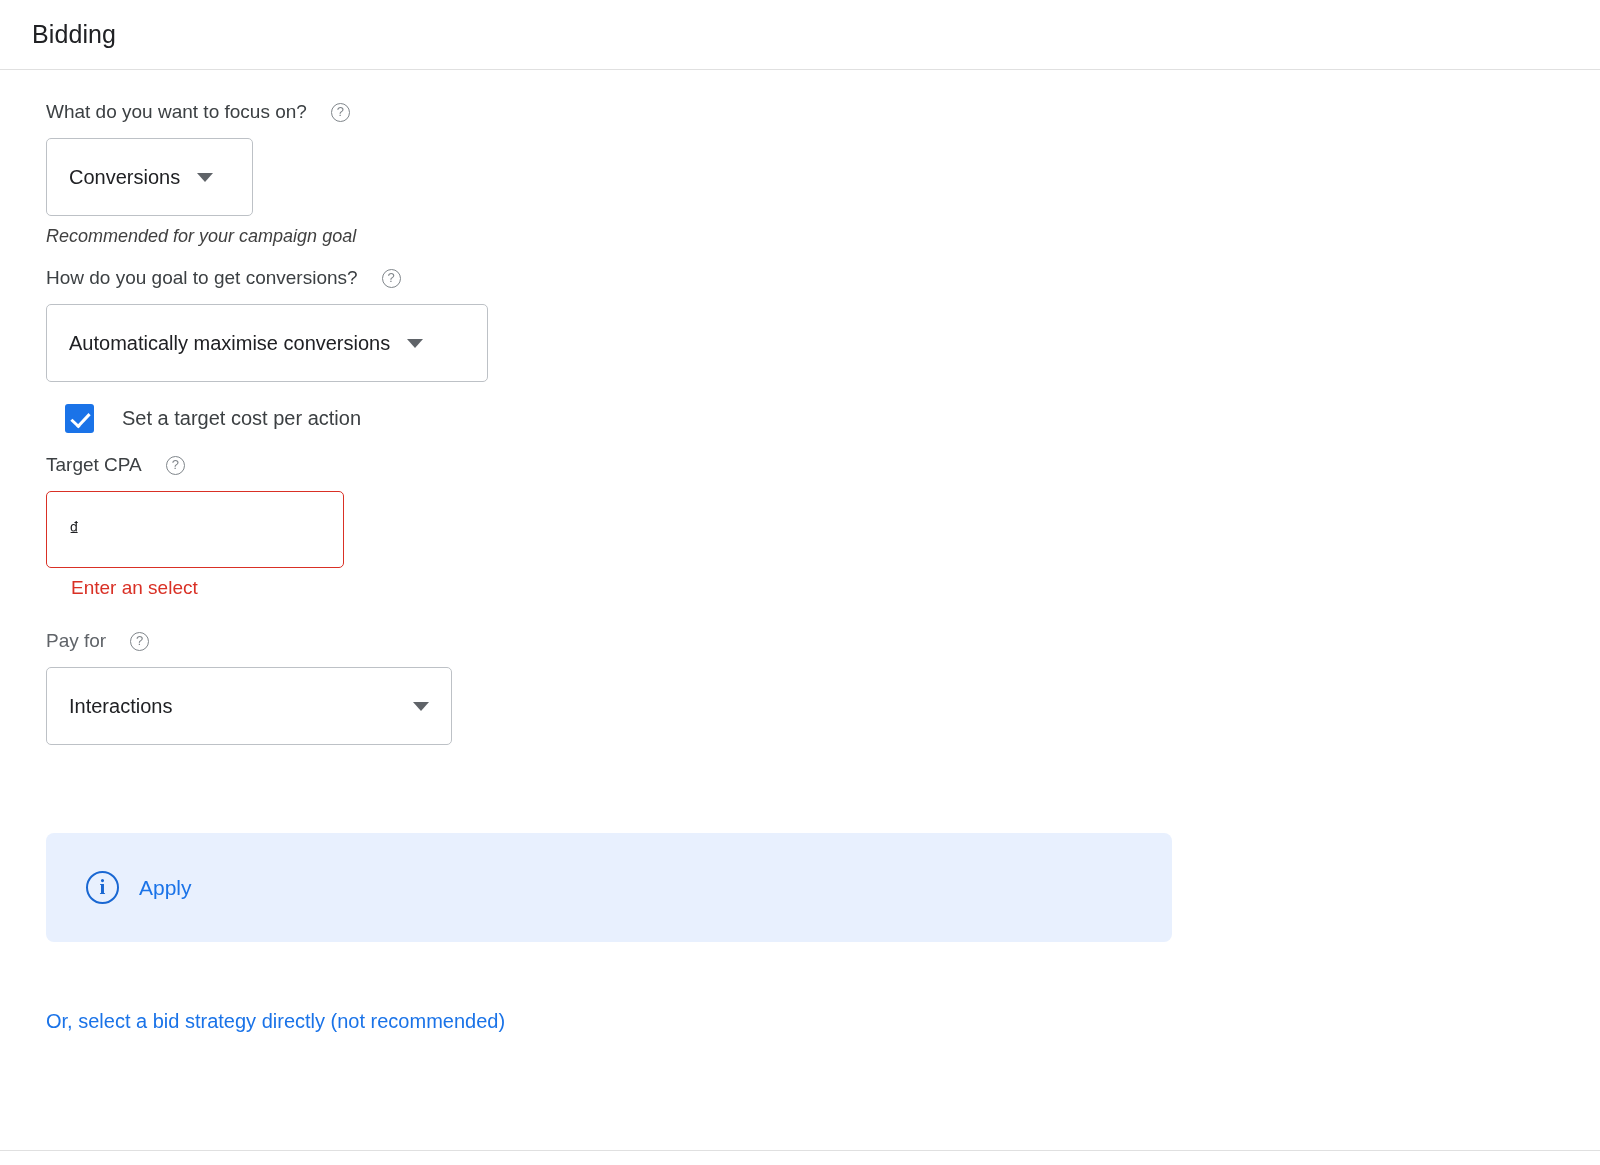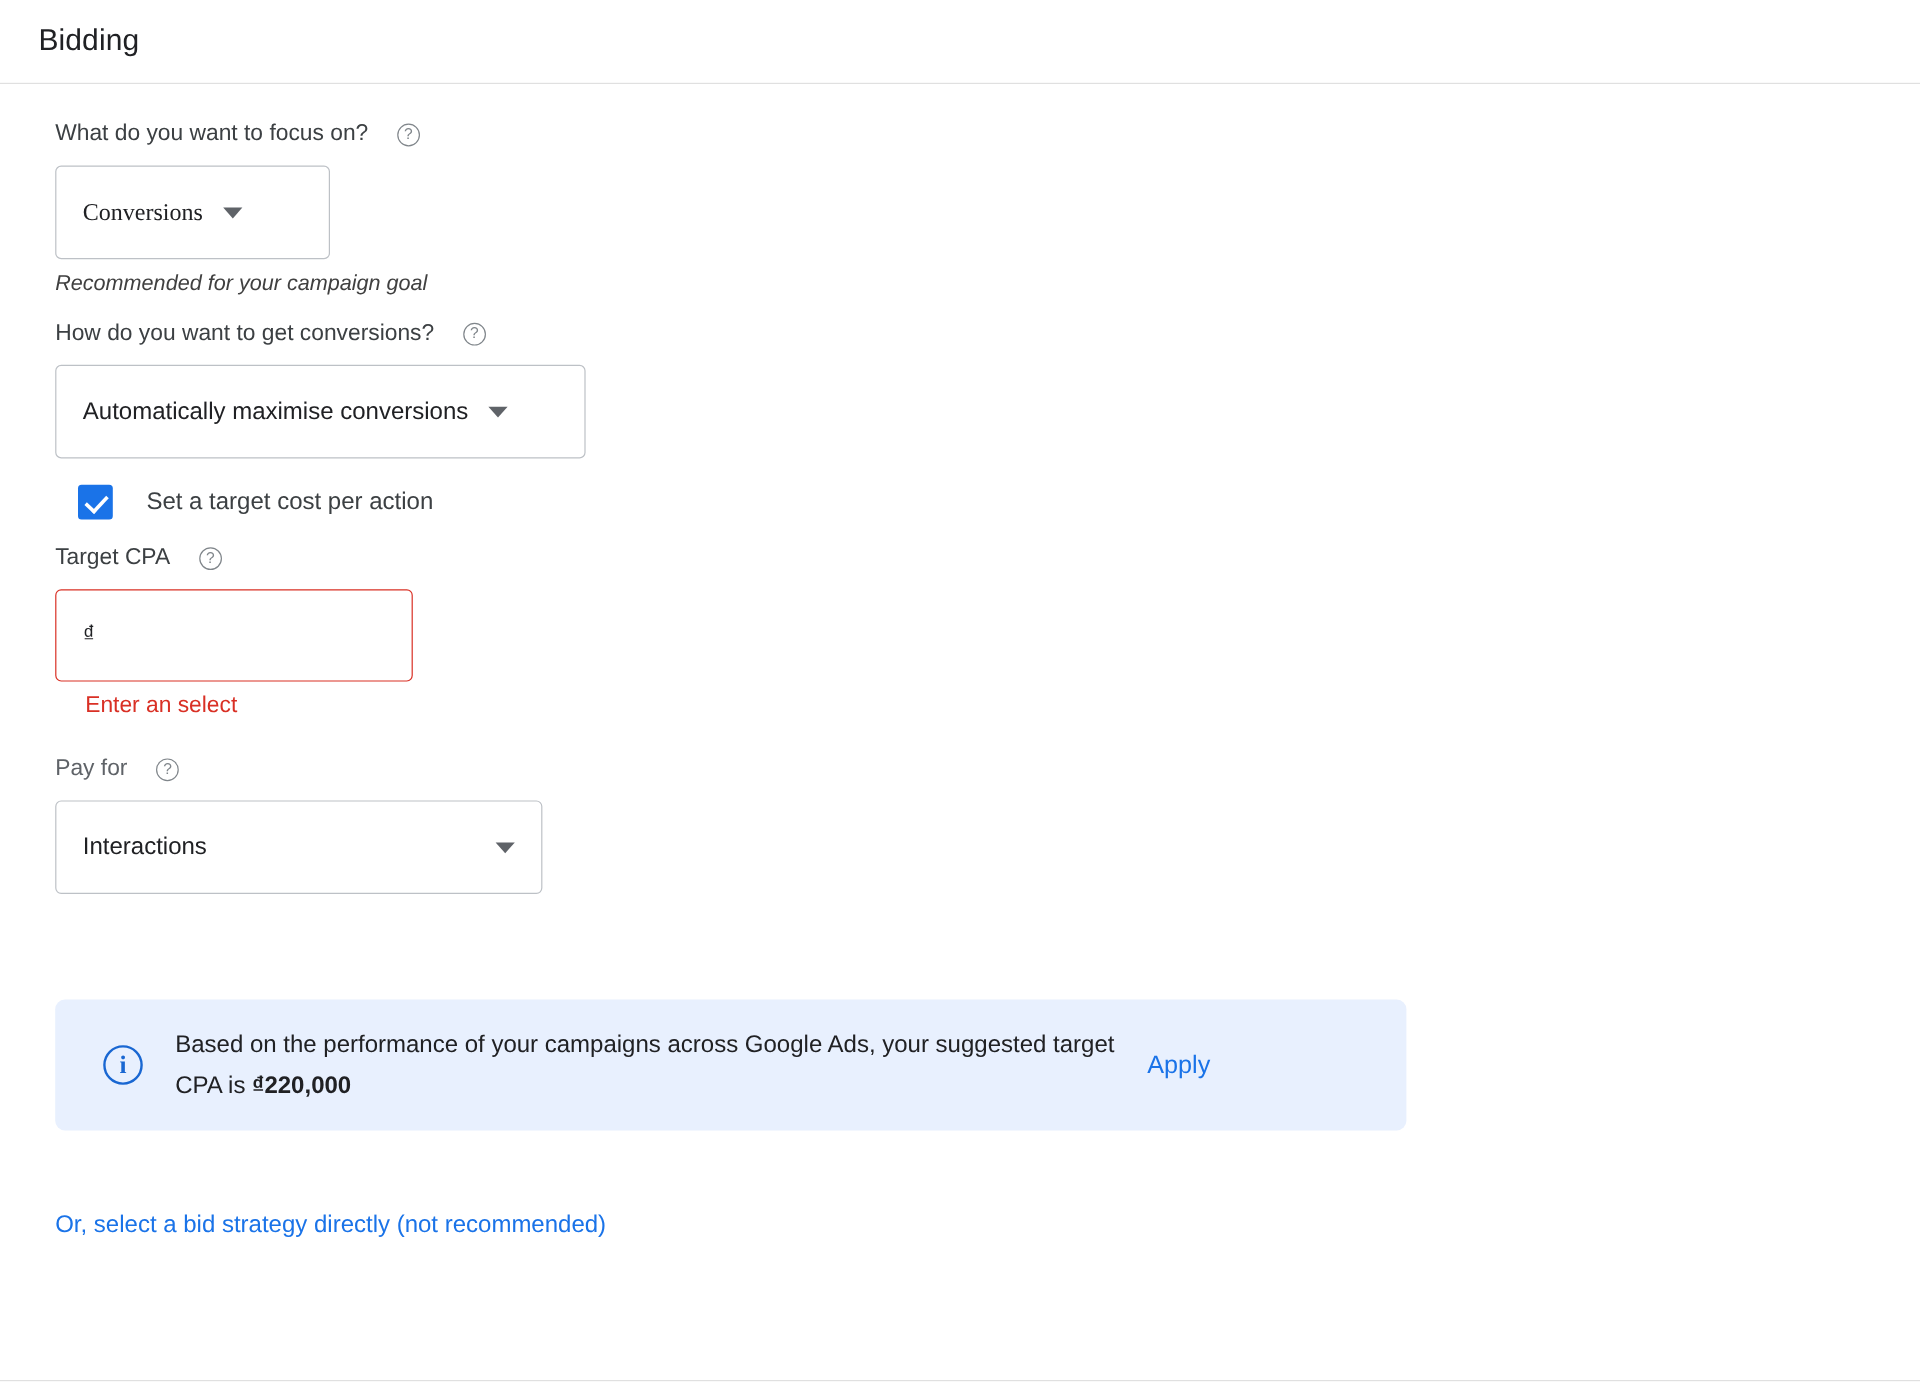--- a/index.html
+++ b/index.html
@@ -90,21 +90,21 @@
   .caret {
     width: 0; height: 0;
     border-left: 8px solid transparent;
     border-right: 8px solid transparent;
     border-top: 9px solid #5f6368;
     margin-left: 17px;
     flex: 0 0 auto;
   }
   .caret.pushed-right { margin-left: auto; }
 
-  #select-focus      { width: 229px; font-family: Liberation Serif, serif; }
+  #select-focus      { width: 207px; }
   #select-conversion { width: 442px; }
   #select-payfor     { width: 406px; }
 
   .helper-text {
     margin-top: 9px;
     font-size: 18px;
     color: #404040;
     line-height: 22px;
     font-style: italic;
   }
@@ -243,21 +243,21 @@
     <span class="help-icon">?</span>
   </div>
   <div class="select-box" id="select-focus">
     <span class="select-value">Conversions</span>
     <span class="caret"></span>
   </div>
   <div class="helper-text">Recommended for your campaign goal</div>
 
   
   <div class="field-label-row" style="margin-top:19px;">
-    <span class="field-label">How do you want to get conversions?</span>
+    <span class="field-label">How do you goal to get conversions?</span>
     <span class="help-icon">?</span>
   </div>
   <div class="select-box" id="select-conversion">
     <span class="select-value">Automatically maximise conversions</span>
     <span class="caret"></span>
   </div>
 
   
   <div class="checkbox-row">
     <span class="checkbox"></span>
@@ -281,21 +281,20 @@
     <span class="help-icon">?</span>
   </div>
   <div class="select-box" id="select-payfor">
     <span class="select-value">Interactions</span>
     <span class="caret pushed-right"></span>
   </div>
 
   
   <div class="info-banner">
     <span class="info-icon">i</span>
-    <div class="info-text"><span>Based on the performance of your campaigns across Google Ads, your suggested target CPA is </span><b>₫220,000</b></div>
     <span class="apply-link">Apply</span>
   </div>
 
   
   <span class="bottom-link">Or, select a bid strategy directly (not recommended)</span>
 </div>
 
 <div class="panel-footer-rule"></div>
 
 </body></html>

